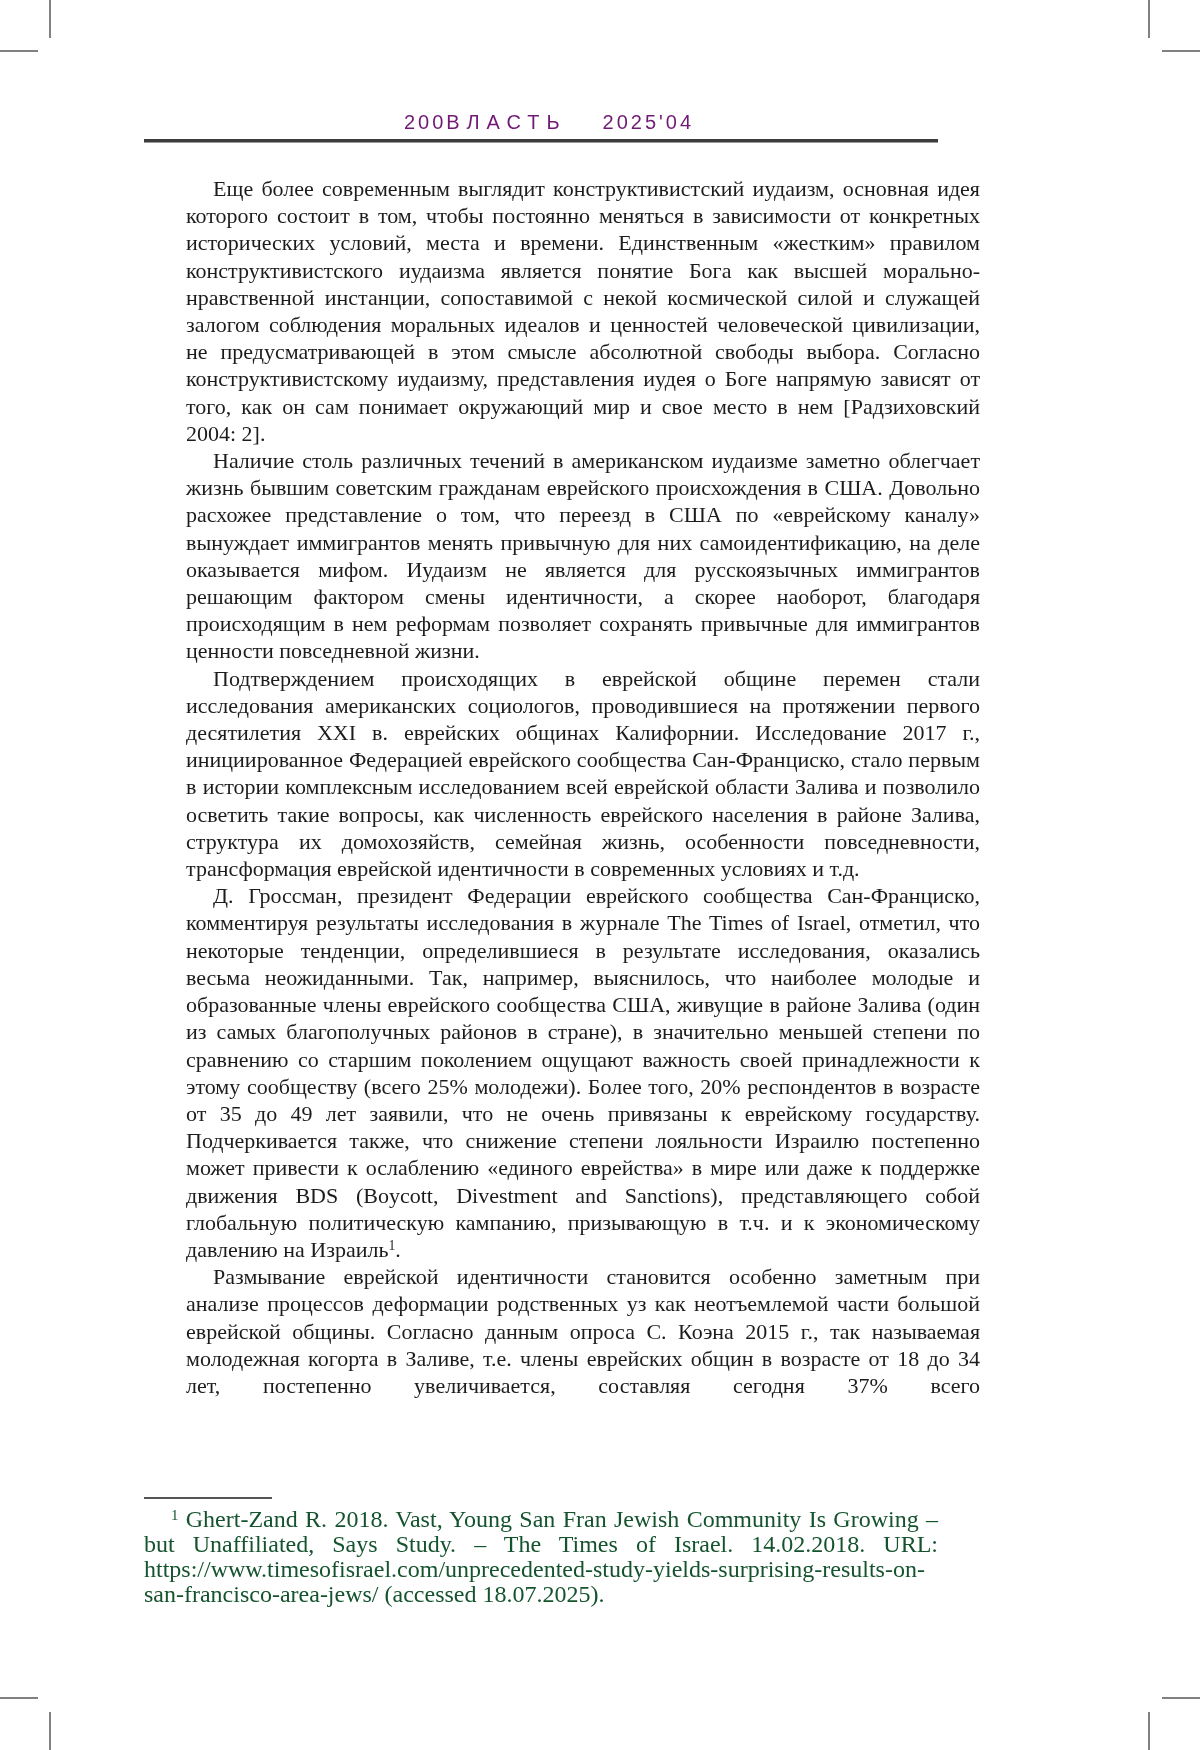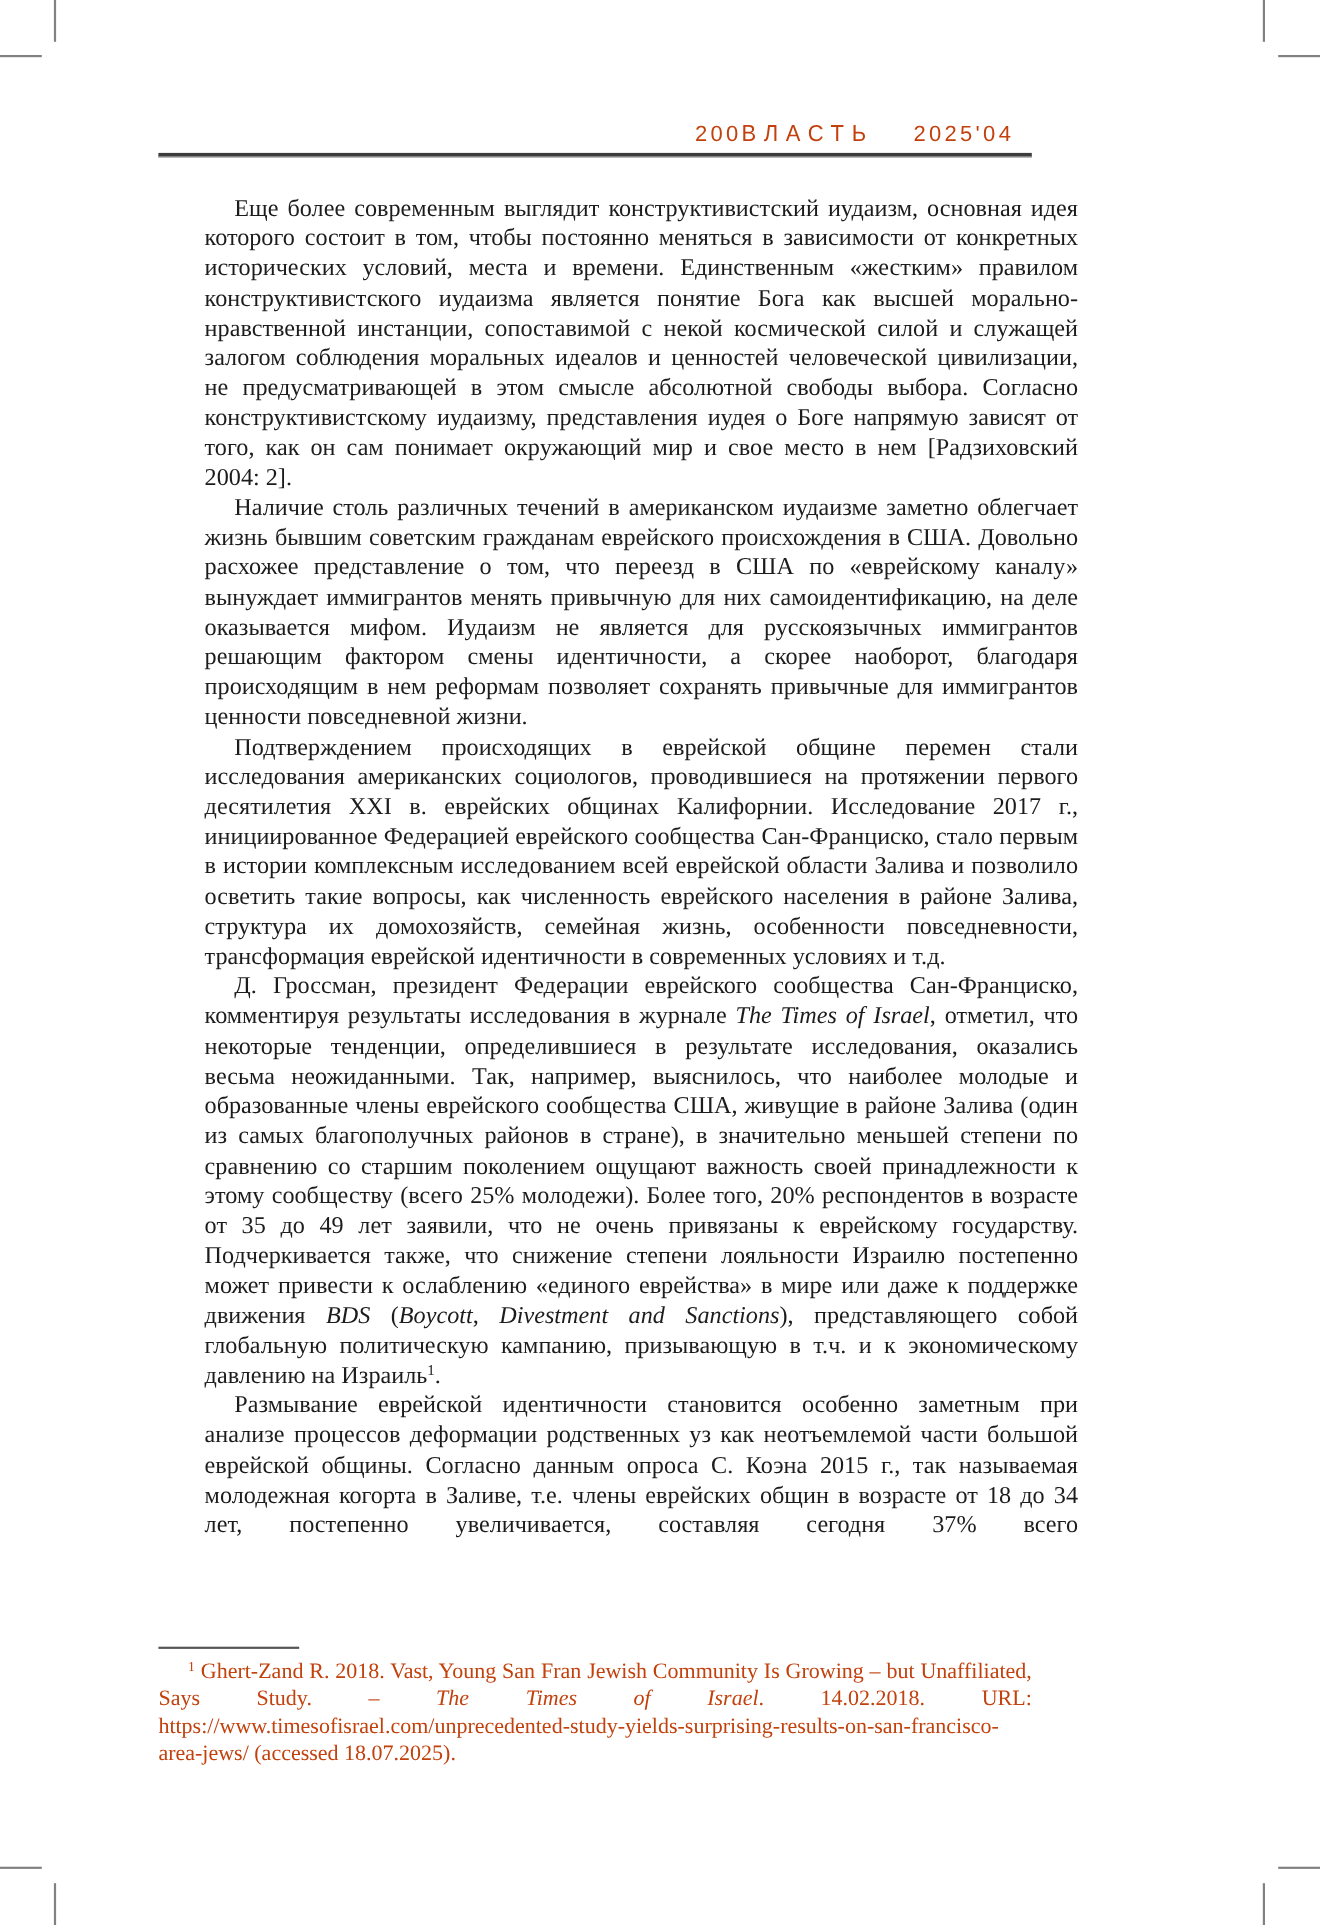--- a/index.html
+++ b/index.html
@@ -19,54 +19,54 @@
   .tl-h { left: 0;     top: 50px; }
   .tr-v { left: 1148px; top: 0; }
   .tr-h { left: 1162px; top: 50px; }
   .bl-h { left: 0;     top: 1697px; }
   .bl-v { left: 49px;  top: 1712px; }
   .br-h { left: 1162px; top: 1697px; }
   .br-v { left: 1148px; top: 1712px; }
   
   .running-header {
     position: absolute;
-    left: 128px; width: 794px; top: 111px;
-    display: flex; justify-content: flex-end; align-items: baseline;
+    left: 152px; width: 794px; top: 111px;
+    display: flex; justify-content: center; align-items: baseline;
     font-family: "Liberation Sans", sans-serif;
-    font-size: 20px; color: #c2410c; font-weight: 400;
+    font-size: 20px; color: #701a75; font-weight: 400;
   }
   .running-header .pn   { letter-spacing: 3px; }
   .running-header .jt   { letter-spacing: 7px; transform: scaleY(1.05); }
   .running-header .iss  { letter-spacing: 3px; margin-left: 36px; }
   .header-rule {
     position: absolute; left: 144px; width: 794px; top: 139px;
     height: 3px; background: #3c3c3c;
     border-bottom: 1px solid #9a9a9a;
   }
   
   .article-body {
     position: absolute; left: 144px; width: 794px; top: 175px;
     font-size: 22px; line-height: 27.2px;
     color: #1c1c1c;
     text-align: justify;
     margin-left: 42px;
   }
   .article-body p { margin: 0; text-indent: 27px; }
   .article-body p.cont-last { text-align-last: justify; }
-  .it { font-style: italic; }
+  .it { }
   sup { font-size: 0.62em; line-height: 0; position: relative; top: -0.5em; vertical-align: baseline; }
   
   .footnote-rule {
     position: absolute; left: 144px; top: 1497px;
     width: 128px; height: 2px; background: #555555;
   }
   .footnote {
     position: absolute; left: 144px; width: 794px; top: 1507px;
-    font-size: 20px; line-height: 25px;
-    color: #c2410c;
+    font-size: 24px; line-height: 25px;
+    color: #14532d;
     text-align: justify;
     text-indent: 27px;
     overflow-wrap: break-word;
   }
 </style>
 </head>
 <body>
 
 <div class="page">
 

